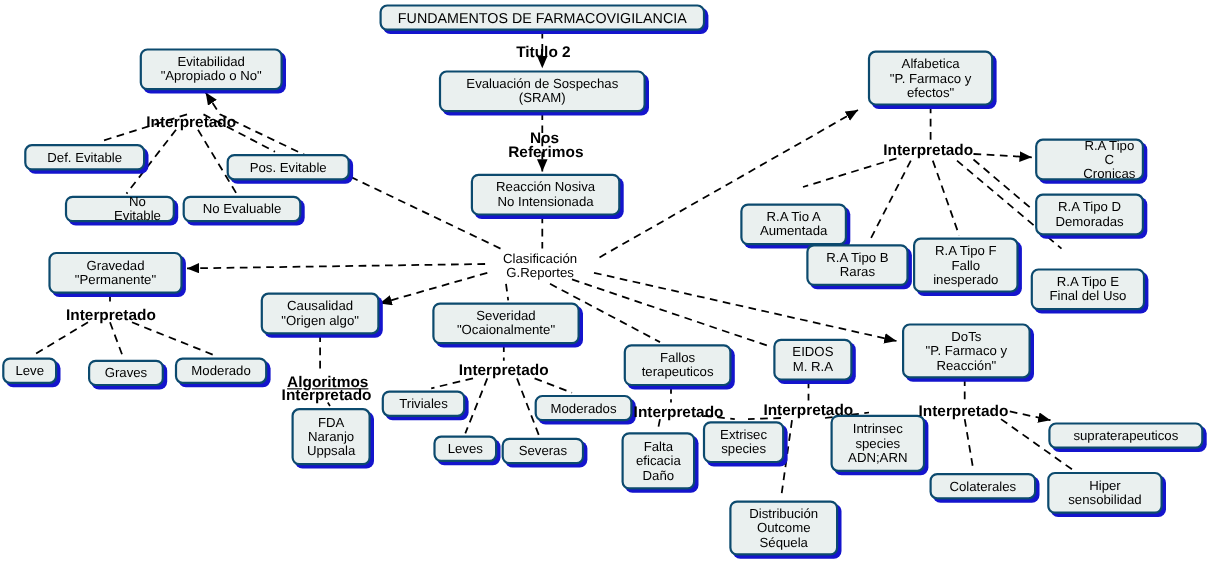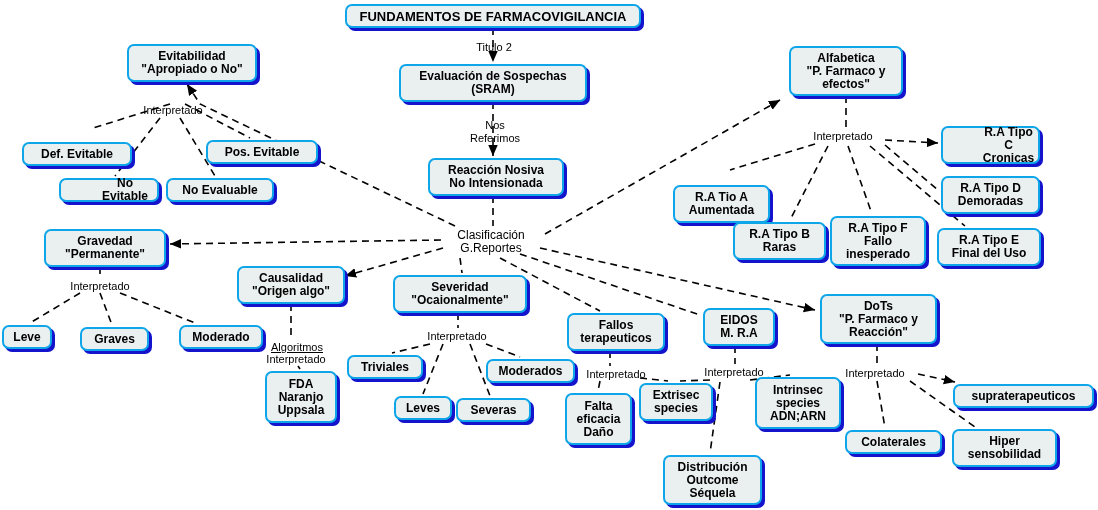--- a/index.html
+++ b/index.html
@@ -20,41 +20,41 @@
     left: 0;
     top: 0;
     width: 1098px;
     height: 510px;
     pointer-events: none;
   }
   .node {
     position: absolute;
     box-sizing: border-box;
     background: #eaf0ef;
-    border: 2px solid #0ea5e9;
+    border: 2px solid #0c4a6e;
     border-radius: 7px;
     color: #000000;
-    font-weight: bold;
+    font-weight: normal;
     font-size: 12px;
     line-height: 13px;
     text-align: center;
     display: flex;
     align-items: center;
     justify-content: center;
     box-shadow: 3px 3px 0 0 #1414cd;
     padding: 2px 4px;
     white-space: pre-line;
   }
   .node.title {
     font-size: 13px;
   }
   .label {
     position: absolute;
-    font-size: 11px;
-    font-weight: normal;
+    font-size: 14px;
+    font-weight: bold;
     color: #000000;
     text-align: center;
     white-space: pre-line;
     line-height: 13px;
   }
   .label.underline {
     text-decoration: underline;
   }
 </style>
 </head>
@@ -117,45 +117,45 @@
   </svg>
 
   <div id="node-layer">
       <div class="node title" style="left: 345px; top: 4px; width: 296px; height: 24px;">FUNDAMENTOS DE FARMACOVIGILANCIA</div>
       <div class="node" style="left: 399px; top: 64px; width: 188px; height: 38px;">Evaluación de Sospechas
 (SRAM)</div>
       <div class="node" style="left: 428px; top: 158px; width: 136px; height: 38px;">Reacción Nosiva
 No Intensionada</div>
       <div class="node" style="left: 127px; top: 44px; width: 130px; height: 38px;">Evitabilidad
 "Apropiado o No"</div>
-      <div class="node" style="left: 22px; top: 142px; width: 110px; height: 24px;">Def. Evitable</div>
+      <div class="node" style="left: 22px; top: 131px; width: 110px; height: 24px;">Def. Evitable</div>
       <div class="node" style="left: 206px; top: 140px; width: 112px; height: 24px;">Pos. Evitable</div>
       <div class="node" style="left: 59px; top: 178px; width: 100px; height: 24px; padding-left: 36px;">No Evitable</div>
       <div class="node" style="left: 166px; top: 178px; width: 108px; height: 24px;">No Evaluable</div>
       <div class="node" style="left: 789px; top: 46px; width: 114px; height: 50px;">Alfabetica
 "P. Farmaco y
 efectos"</div>
       <div class="node" style="left: 673px; top: 185px; width: 97px; height: 38px;">R.A Tio A
 Aumentada</div>
       <div class="node" style="left: 941px; top: 126px; width: 99px; height: 38px; padding-left: 40px;">R.A Tipo C
 Cronicas</div>
       <div class="node" style="left: 941px; top: 176px; width: 99px; height: 38px;">R.A Tipo D
 Demoradas</div>
       <div class="node" style="left: 733px; top: 222px; width: 93px; height: 38px;">R.A Tipo B
 Raras</div>
       <div class="node" style="left: 830px; top: 216px; width: 96px; height: 50px;">R.A Tipo F
 Fallo
 inesperado</div>
-      <div class="node" style="left: 937px; top: 228px; width: 104px; height: 38px;">R.A Tipo E
+      <div class="node" style="left: 937px; top: 244px; width: 104px; height: 38px;">R.A Tipo E
 Final del Uso</div>
       <div class="node" style="left: 44px; top: 229px; width: 122px; height: 38px;">Gravedad
 "Permanente"</div>
       <div class="node" style="left: 2px; top: 325px; width: 50px; height: 24px;">Leve</div>
       <div class="node" style="left: 80px; top: 327px; width: 69px; height: 24px;">Graves</div>
-      <div class="node" style="left: 159px; top: 325px; width: 84px; height: 24px; margin-left: 20px;">Moderado</div>
+      <div class="node" style="left: 159px; top: 325px; width: 84px; height: 24px;">Moderado</div>
       <div class="node" style="left: 237px; top: 266px; width: 108px; height: 38px;">Causalidad
 "Origen algo"</div>
       <div class="node" style="left: 265px; top: 371px; width: 72px; height: 52px;">FDA
 Naranjo
 Uppsala</div>
       <div class="node" style="left: 393px; top: 275px; width: 134px; height: 38px;">Severidad
 "Ocaionalmente"</div>
       <div class="node" style="left: 347px; top: 355px; width: 76px; height: 24px;">Triviales</div>
       <div class="node" style="left: 486px; top: 359px; width: 89px; height: 24px;">Moderados</div>
       <div class="node" style="left: 394px; top: 396px; width: 58px; height: 24px;">Leves</div>

